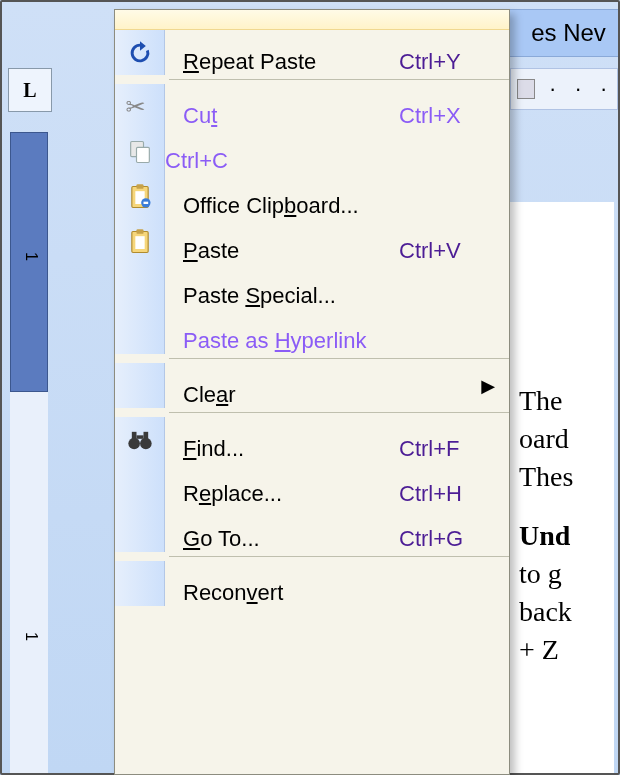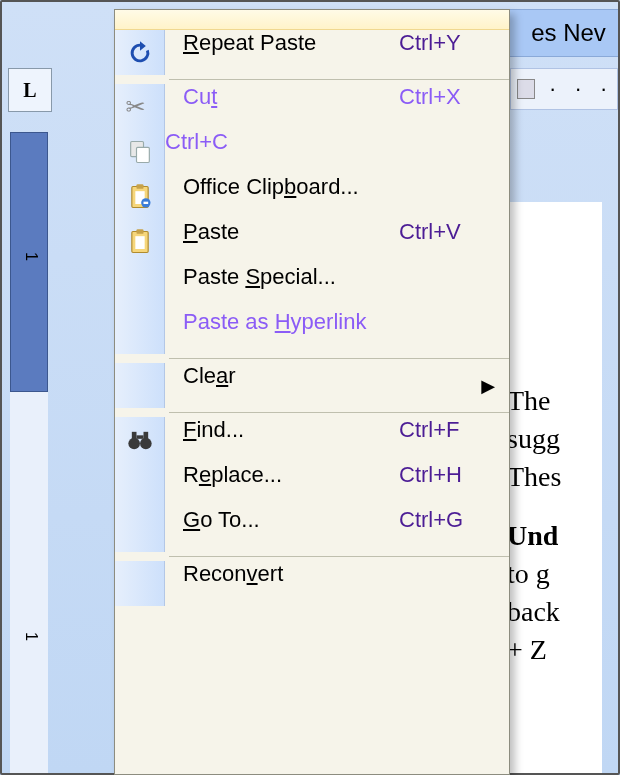--- a/index.html
+++ b/index.html
@@ -68,21 +68,21 @@
       background: #ecf2fb;
       border: 1px solid #b0c3e4;
       display: flex; align-items: center;
     }
     .hruler .push { width: 18px; height: 20px; background: #dcdce8; border: 1px solid #888; margin-left: 6px; }
     .hruler .dots { margin-left: 14px; letter-spacing: 6px; font-size: 22px; }
 
     
     .page {
       position: absolute;
-      top: 200px; right: 16px;
+      top: 200px; right: 4px;
       width: 108px; bottom: 0;
       background: #fff;
       border-left: 1px solid #999;
       padding: 180px 0 2px 12px;
       font-family: "Times New Roman", serif;
       font-size: 28px; line-height: 1.35;
     }
     .page .bold { font-weight: bold; }
 
     
@@ -94,21 +94,21 @@
       border: 1px solid #8c8c7f;
       box-shadow: 5px 5px 8px rgba(0,0,0,.25);
       display: flex; flex-direction: column;
     }
     .menu .top-strip {
       height: 20px;
       background: linear-gradient(#fffbe7,#fff3c9);
       border-bottom: 1px solid #f0d890;
     }
     .menu-item {
-      display: flex; align-items: flex-start;
+      display: flex; align-items: flex-end;
       height: 45px;
       position: relative;
     }
     .menu-item .icon-col {
       width: 50px; height: 100%;
       background: linear-gradient(90deg,#e6effc,#cde0fb);
       border-right: 1px solid #b3c7e6;
       display: flex; align-items: center; justify-content: center;
     }
     .menu-item .icon-col svg, .menu-item .icon-col .glyph { width: 28px; height: 28px; }
@@ -161,21 +161,21 @@
   </div>
 
   <div class="vruler">
     <div class="page-edge"></div>
     <span class="num" style="top:120px">1</span>
     <span class="num" style="top:500px">1</span>
   </div>
 
   <div class="page">
     <div>The </div>
-    <div>sugg</div>
+    <div>oard</div>
     <div>Thes</div>
     <div style="height:22px"></div>
     <div class="bold">Und</div>
     <div>to g</div>
     <div>back</div>
     <div>+ Z</div>
   </div>
 
   <div class="menu">
     <div class="top-strip"></div>

